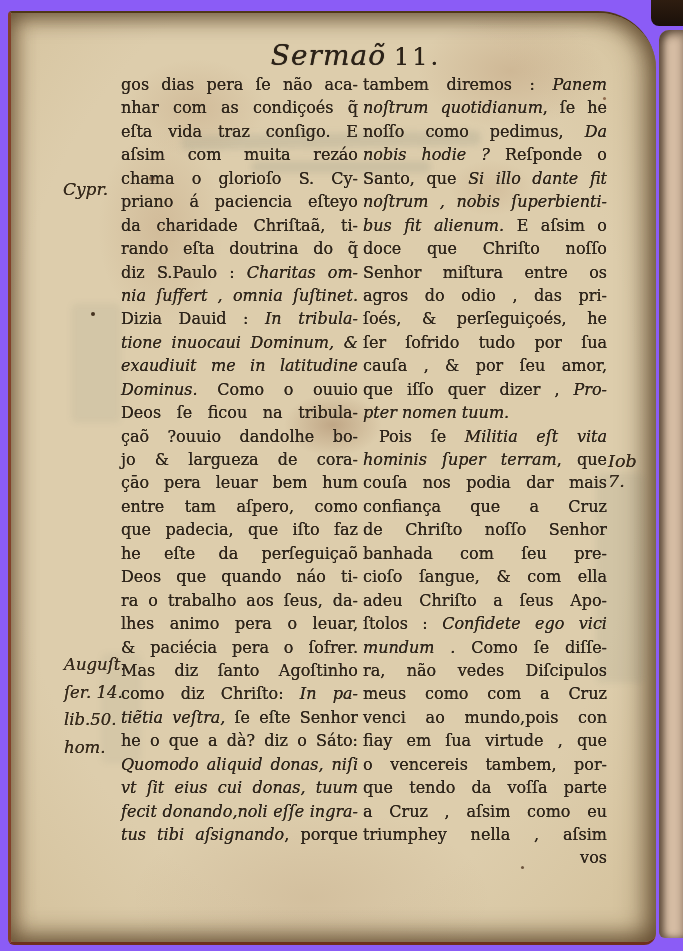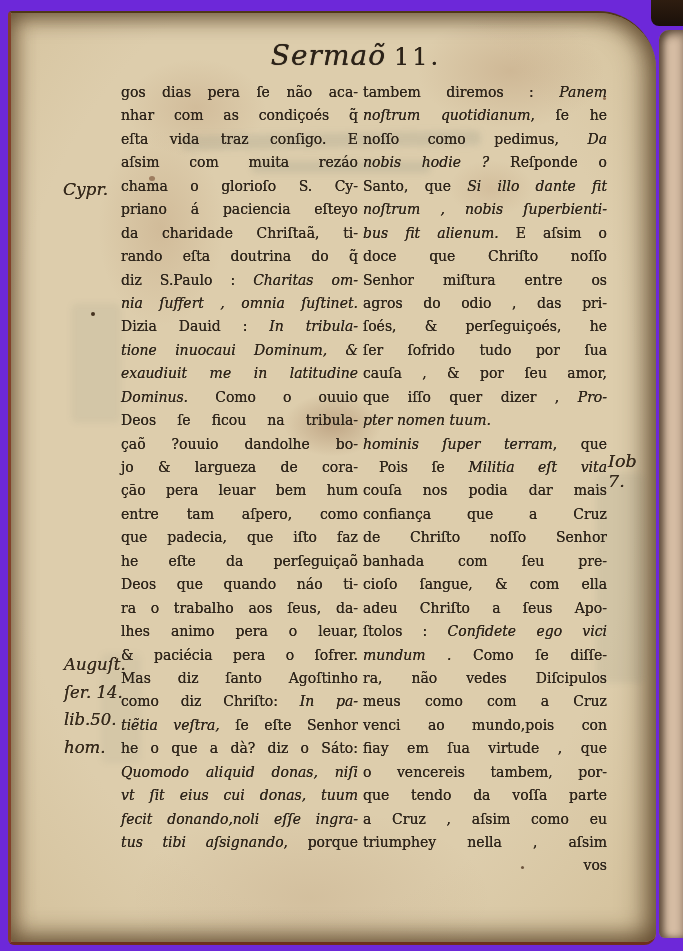--- a/index.html
+++ b/index.html
@@ -1,17 +1,17 @@
 <!DOCTYPE html>
 <html><head>
 <meta charset="utf-8">
 <style>
   html,body{margin:0;padding:0;}
   body{width:683px;height:951px;background:#0a0908;font-family:"DejaVu Serif", serif;}
-  .scene{position:relative;width:683px;height:951px;background:#6d28d9;overflow:hidden;}
+  .scene{position:relative;width:683px;height:951px;background:#8b5cf6;overflow:hidden;}
 
   
   .page{
     position:absolute;left:8px;top:11px;width:645px;height:929px;
     border-left:3px solid #82402a;
     border-bottom:3px solid #6e2f1e;
     border-top:2px solid #503718;
     border-radius:4px 58px 12px 6px;
     background-color:#d8c7a4;
     background-image:
@@ -44,21 +44,21 @@
   .s2{left:138px;top:163px;width:6px;height:5px;background:rgba(110,65,40,.55);}
   .s3{left:592px;top:84px;width:3px;height:3px;background:rgba(110,65,40,.7);}
   .s4{left:510px;top:853px;width:3px;height:3px;background:rgba(80,55,35,.8);}
 
   
   .header{position:absolute;left:102px;top:26px;width:486px;text-align:center;color:#2b2218;}
   .hdr-it{font-style:italic;font-size:28px;letter-spacing:1px;text-shadow:0 0 .7px currentColor;}
   .hdr-num{font-size:24px;letter-spacing:3px;margin-left:8px;text-shadow:0 0 .6px currentColor;}
 
   
-  .col{position:absolute;top:68px;color:#2e251b;font-size:14px;}
+  .col{position:absolute;top:60px;color:#2e251b;font-size:16px;}
   .col-left{left:110px;width:237px;}
   .col-right{left:352px;width:244px;}
   .tline{height:23.45px;line-height:23.45px;text-align:justify;text-align-last:justify;white-space:nowrap;text-shadow:0 0 .55px currentColor;}
   .tline.noj{text-align:center;text-align-last:left;}
   .tline.ral{text-align-last:right;}
   .tline.ind{text-indent:16px;}
   .it{font-style:italic;}
   .rm{font-style:normal;}
 
   
@@ -153,22 +153,22 @@
         <div class="tline"><span class="it">noſtrum , nobis ſuperbienti-</span></div>
         <div class="tline"><span class="it">bus fit alienum.</span><span class="rm"> E aſsim o</span></div>
         <div class="tline"><span class="rm">doce que Chriſto noſſo</span></div>
         <div class="tline"><span class="rm">Senhor miſtura entre os</span></div>
         <div class="tline"><span class="rm">agros do odio , das pri-</span></div>
         <div class="tline"><span class="rm">ſoés, &amp; perſeguiçoés, he</span></div>
         <div class="tline"><span class="rm">ſer ſofrido tudo por ſua</span></div>
         <div class="tline"><span class="rm">cauſa , &amp; por ſeu amor,</span></div>
         <div class="tline"><span class="rm">que iſſo quer dizer , </span><span class="it">Pro-</span></div>
         <div class="tline noj"><span class="it">pter nomen tuum.</span></div>
+        <div class="tline ind"><span class="rm">Pois ſe </span><span class="it">Militia eſt vita</span></div>
         <div class="tline"><span class="it">hominis ſuper terram</span><span class="rm">, que</span></div>
-        <div class="tline ind"><span class="rm">Pois ſe </span><span class="it">Militia eſt vita</span></div>
         <div class="tline"><span class="rm">couſa nos podia dar mais</span></div>
         <div class="tline"><span class="rm">confiança que a Cruz</span></div>
         <div class="tline"><span class="rm">de Chriſto noſſo Senhor</span></div>
         <div class="tline"><span class="rm">banhada com ſeu pre-</span></div>
         <div class="tline"><span class="rm">cioſo ſangue, &amp; com ella</span></div>
         <div class="tline"><span class="rm">adeu Chriſto a ſeus Apo-</span></div>
         <div class="tline"><span class="rm">ſtolos : </span><span class="it">Confidete ego vici</span></div>
         <div class="tline"><span class="it">mundum .</span><span class="rm"> Como ſe diſſe-</span></div>
         <div class="tline"><span class="rm">ra, não vedes Diſcipulos</span></div>
         <div class="tline"><span class="rm">meus como com a Cruz</span></div>

